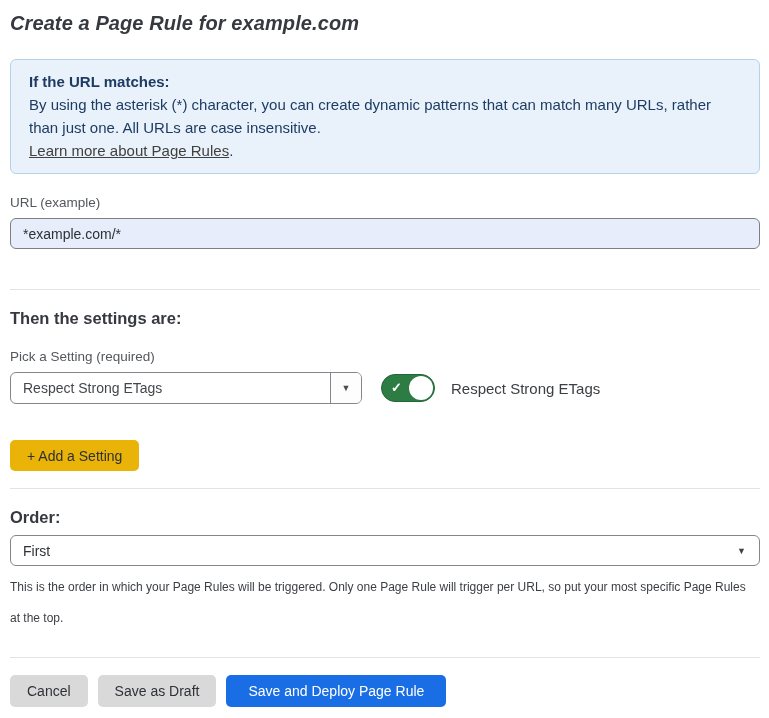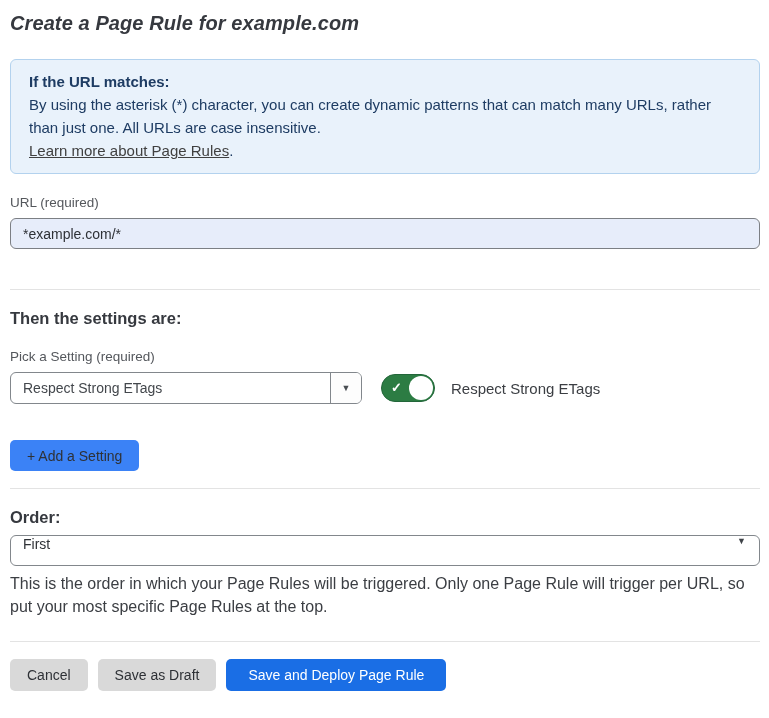--- a/index.html
+++ b/index.html
@@ -142,21 +142,21 @@
   }
   .toggle-label {
     margin-left: 16px;
     font-size: 15px;
     color: #3b3e43;
   }
 
   .add-setting-btn {
     margin-top: 36px;
     display: inline-block;
-    background: #3b82f6;
+    background: #eab308;
     border: none;
     border-radius: 5px;
     padding: 0 17px;
     height: 31px;
     font-family: "Liberation Sans", sans-serif;
     font-size: 14px;
     color: #2e3136;
     cursor: pointer;
   }
 
@@ -164,39 +164,39 @@
   .divider-3 { margin-top: 23px; }
 
   .order-select {
     margin-top: 8px;
     width: 750px;
     height: 31px;
     background: #ffffff;
     border: 1px solid #82878c;
     border-radius: 6px;
     display: flex;
-    align-items: flex-start;
+    align-items: center;
     cursor: pointer;
   }
   .order-select .select-value {
     flex: 1;
     padding: 0 12px;
     font-size: 14px;
     color: #2e3136;
   }
   .order-select .order-arrow {
     padding-right: 13px;
     color: #3f4348;
     font-size: 9px;
   }
 
   .help-text {
     margin-top: 6px;
-    font-size: 16px;
-    line-height: 23px;
+    font-size: 12px;
+    line-height: 31px;
     color: #3b3e43;
     max-width: 740px;
   }
 
   .footer-actions {
     margin-top: 17px;
     display: flex;
     align-items: center;
     gap: 10px;
   }
@@ -218,21 +218,21 @@
 <div class="container">
 
   <h1 class="page-title">Create a Page Rule for example.com</h1>
 
   <div class="info-box">
     <div class="info-heading">If the URL matches:</div>
     <div class="info-body">By using the asterisk (*) character, you can create dynamic patterns that can match many URLs, rather than just one. All URLs are case insensitive.</div>
     <div><a class="info-link">Learn more about Page Rules</a><span class="info-link-suffix">.</span></div>
   </div>
 
-  <div class="field-label">URL (required)</div>
+  <div class="field-label">URL (example)</div>
   <input class="url-input" type="text" value="*example.com/*" style="">
 
   <hr class="divider">
 
   <h2 class="section-heading">Then the settings are:</h2>
 
   <div class="field-label">Pick a Setting (required)</div>
 
   <div class="setting-row">
     <div class="setting-select">

